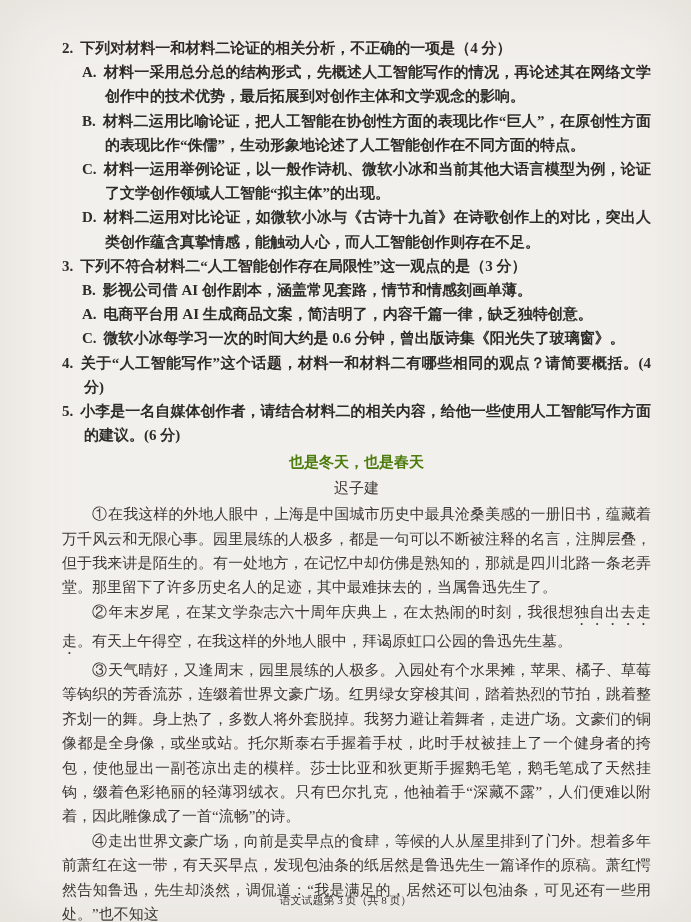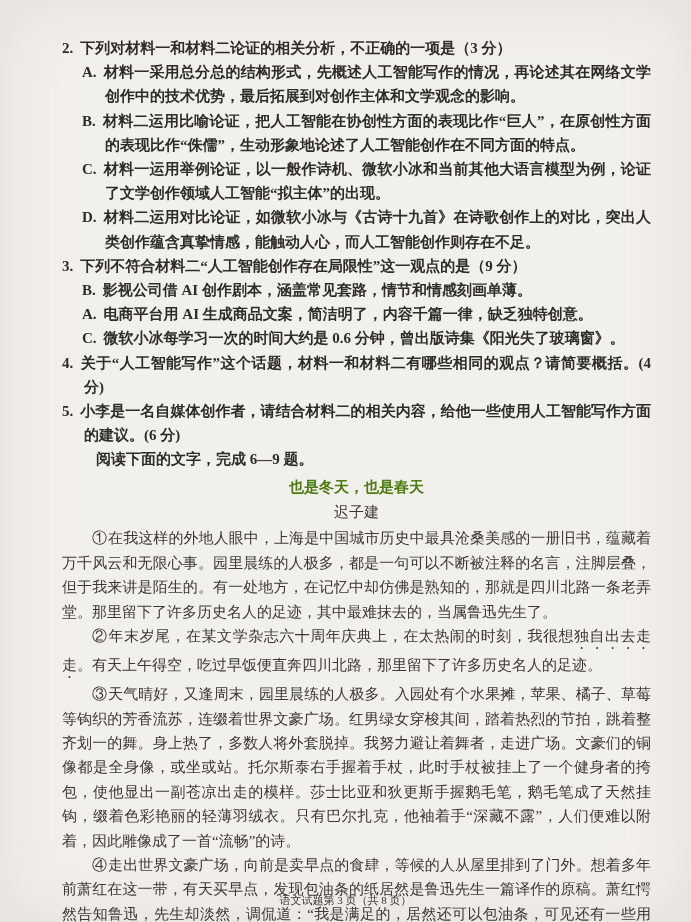--- a/index.html
+++ b/index.html
@@ -41,39 +41,39 @@
 </style>
 </head>
 <body>
 
 <div class="page" style="background: rgb(242, 240, 236); color: rgb(46, 44, 41);">
   <div class="content">
 
     <section class="questions">
 
       <div class="q">
-        <span class="num">2.</span><span>下列对材料一和材料二论证的相关分析，不正确的一项是（3 分）</span>
+        <span class="num">2.</span><span>下列对材料一和材料二论证的相关分析，不正确的一项是（4 分）</span>
       </div>
       <div class="opts">
         <div class="opt">
           <span class="label">A.</span><span>材料一采用总分总的结构形式，先概述人工智能写作的情况，再论述其在网络文学创作中的技术优势，最后拓展到对创作主体和文学观念的影响。</span>
         </div>
         <div class="opt">
           <span class="label">B.</span><span>材料二运用比喻论证，把人工智能在协创性方面的表现比作“巨人”，在原创性方面的表现比作“侏儒”，生动形象地论述了人工智能创作在不同方面的特点。</span>
         </div>
         <div class="opt">
           <span class="label">C.</span><span>材料一运用举例论证，以一般作诗机、微软小冰和当前其他大语言模型为例，论证了文学创作领域人工智能“拟主体”的出现。</span>
         </div>
         <div class="opt">
           <span class="label">D.</span><span>材料二运用对比论证，如微软小冰与《古诗十九首》在诗歌创作上的对比，突出人类创作蕴含真挚情感，能触动人心，而人工智能创作则存在不足。</span>
         </div>
       </div>
 
       <div class="q">
-        <span class="num">3.</span><span>下列不符合材料二“人工智能创作存在局限性”这一观点的是（9 分）</span>
+        <span class="num">3.</span><span>下列不符合材料二“人工智能创作存在局限性”这一观点的是（3 分）</span>
       </div>
       <div class="opts">
         <div class="opt">
           <span class="label">B.</span><span>影视公司借 AI 创作剧本，涵盖常见套路，情节和情感刻画单薄。</span>
         </div>
         <div class="opt">
           <span class="label">A.</span><span>电商平台用 AI 生成商品文案，简洁明了，内容千篇一律，缺乏独特创意。</span>
         </div>
         <div class="opt">
           <span class="label">C.</span><span>微软小冰每学习一次的时间大约是 0.6 分钟，曾出版诗集《阳光失了玻璃窗》。</span>
@@ -81,33 +81,32 @@
       </div>
 
       <div class="q">
         <span class="num">4.</span><span>关于“人工智能写作”这个话题，材料一和材料二有哪些相同的观点？请简要概括。(4 分)</span>
       </div>
 
       <div class="q">
         <span class="num">5.</span><span>小李是一名自媒体创作者，请结合材料二的相关内容，给他一些使用人工智能写作方面的建议。(6 分)</span>
       </div>
 
-      <div class="section-instruction">阅读下面的文字，完成 6—9 题。</div>
     </section>
 
     <section class="passage">
       <div class="passage-title">也是冬天，也是春天</div>
       <div class="passage-author">迟子建</div>
 
       <p class="para">
         <span class="marker">①</span><span>在我这样的外地人眼中，上海是中国城市历史中最具沧桑美感的一册旧书，蕴藏着万千风云和无限心事。园里晨练的人极多，都是一句可以不断被注释的名言，注脚层叠，但于我来讲是陌生的。有一处地方，在记忆中却仿佛是熟知的，那就是四川北路一条老弄堂。那里留下了许多历史名人的足迹，其中最难抹去的，当属鲁迅先生了。</span>
       </p>
 
       <p class="para">
-        <span class="marker">②</span><span>年末岁尾，在某文学杂志六十周年庆典上，在太热闹的时刻，我很想</span><span class="dots">独自出去走走</span><span>。有天上午得空，吃过早饭便直奔四川北路，那里留下了许多历史名人的足迹。</span>
+        <span class="marker">②</span><span>年末岁尾，在某文学杂志六十周年庆典上，在太热闹的时刻，我很想</span><span class="dots">独自出去走走</span><span>。有天上午得空，在我这样的外地人眼中，拜谒原虹口公园的鲁迅先生墓。</span>
       </p>
 
       <p class="para">
         <span class="marker">③</span><span>天气晴好，又逢周末，园里晨练的人极多。入园处有个水果摊，苹果、橘子、草莓等钩织的芳香流苏，连缀着世界文豪广场。红男绿女穿梭其间，踏着热烈的节拍，跳着整齐划一的舞。身上热了，多数人将外套脱掉。我努力避让着舞者，走进广场。文豪们的铜像都是全身像，或坐或站。托尔斯泰右手握着手杖，此时手杖被挂上了一个健身者的挎包，使他显出一副苍凉出走的模样。莎士比亚和狄更斯手握鹅毛笔，鹅毛笔成了天然挂钩，缀着色彩艳丽的轻薄羽绒衣。只有巴尔扎克，他袖着手“深藏不露”，人们便难以附着，因此雕像成了一首“流畅”的诗。</span>
       </p>
 
       <p class="para">
         <span class="marker">④</span><span>走出世界文豪广场，向前是卖早点的食肆，等候的人从屋里排到了门外。想着多年前萧红在这一带，有天买早点，发现包油条的纸居然是鲁迅先生一篇译作的原稿。萧红愕然告知鲁迅，先生却淡然，调侃道：“我是满足的，居然还可以包油条，可见还有一些用处。”也不知这</span>
       </p>
     </section>

